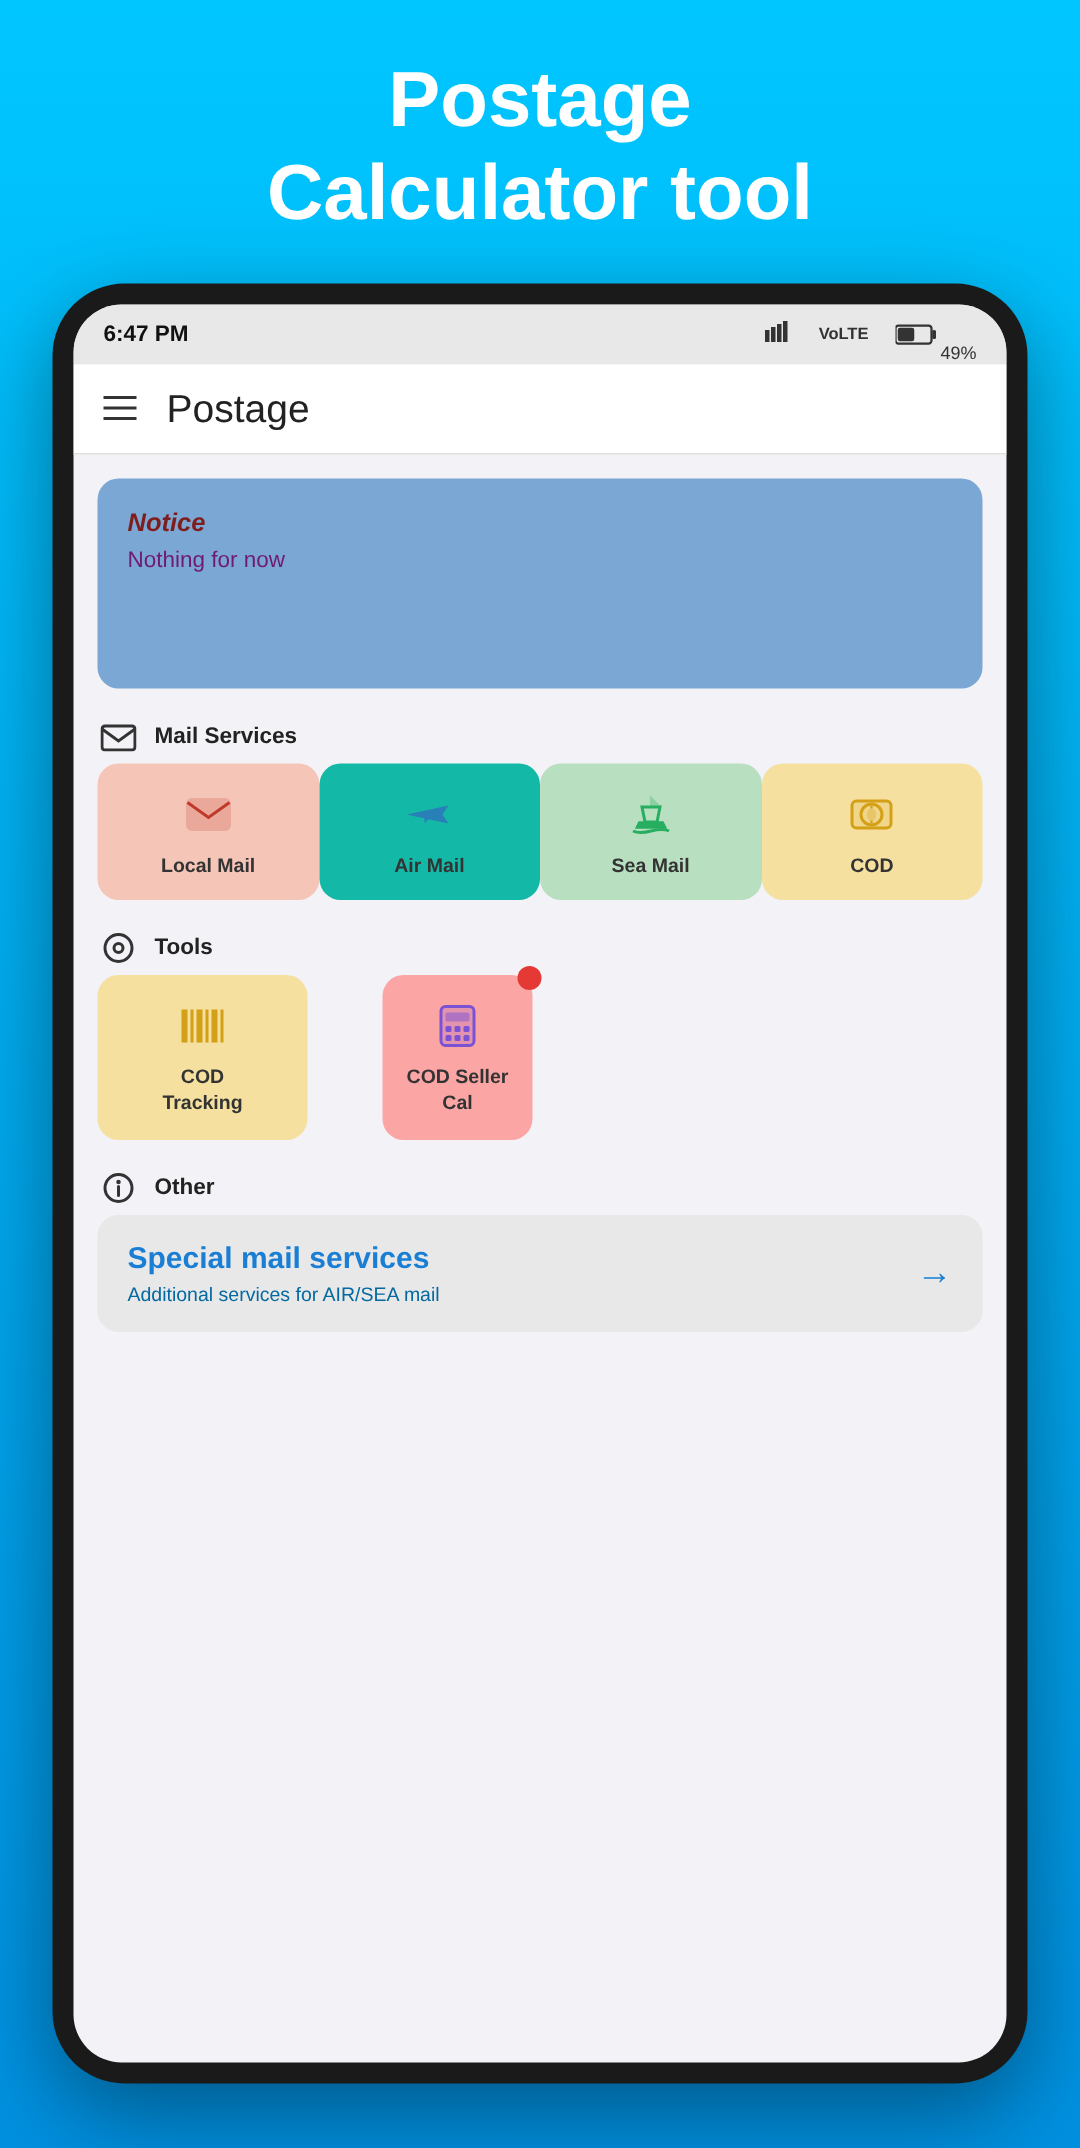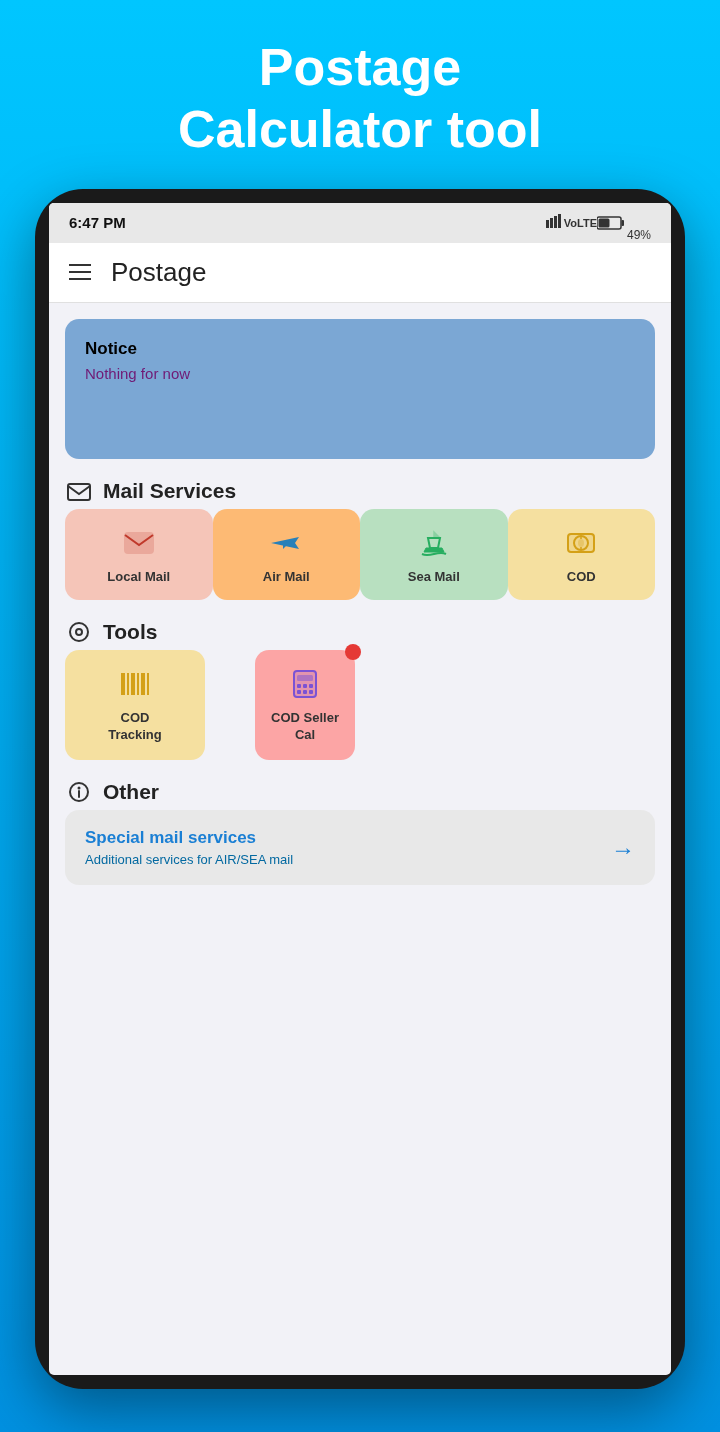--- a/index.html
+++ b/index.html
@@ -28,21 +28,21 @@
       background: #1a1a1a;
       border-radius: 48px;
       padding: 14px;
       box-shadow: 0 20px 60px rgba(0,0,0,0.4);
       position: relative;
     }
     .phone-screen {
       width: 100%;
       height: 100%;
       background: #f2f2f7;
-      border-radius: 5px;
+      border-radius: 32px;
       overflow: hidden;
       display: flex;
       flex-direction: column;
     }
     .status-bar {
       background: #e8e8e8;
       height: 40px;
       display: flex;
       align-items: center;
       justify-content: space-between;
@@ -50,21 +50,21 @@
       flex-shrink: 0;
     }
     .status-time {
       font-size: 15px;
       font-weight: 600;
       color: #111;
     }
     .status-icons {
       display: flex;
       align-items: center;
-      gap: 0;
+      gap: 18px;
       font-size: 13px;
       color: #111;
     }
     .battery-icon {
       display: inline-flex;
       align-items: center;
       gap: 2px;
       font-size: 12px;
     }
     .app-header {
@@ -104,60 +104,61 @@
     }
     .notice-card {
       background: #7ba7d4;
       border-radius: 14px;
       padding: 20px;
       min-height: 140px;
     }
     .notice-title {
       font-size: 17px;
       font-weight: 700;
-      color: #000000;
+      color: #7f1d1d;
       margin-bottom: 6px;
+      font-style: italic;
     }
     .notice-body {
       font-size: 15px;
       color: #701a75;
     }
     .section-header {
       display: flex;
       align-items: center;
       gap: 10px;
       margin-bottom: 4px;
     }
     .section-icon {
       width: 28px;
       height: 28px;
       display: flex;
       align-items: center;
       justify-content: center;
     }
     .section-title {
-      font-size: 21px;
+      font-size: 15px;
       font-weight: 700;
       color: #222;
     }
     .services-grid {
       display: grid;
       grid-template-columns: repeat(4, 1fr);
     }
     .service-card {
       border-radius: 14px;
       padding: 16px 8px;
       display: flex;
       flex-direction: column;
       align-items: center;
       gap: 8px;
       cursor: pointer;
     }
     .service-card.local { background: #f5c5b8; }
-    .service-card.air { background: #fdba74; }
+    .service-card.air { background: #14b8a6; }
     .service-card.sea { background: #b8e0c0; }
     .service-card.cod { background: #f5e0a0; }
     .service-icon {
       font-size: 30px;
       height: 36px;
       display: flex;
       align-items: center;
       justify-content: center;
     }
     .service-label {
@@ -210,21 +211,21 @@
       background: #e8e8e8;
       border-radius: 14px;
       padding: 18px 20px;
       display: flex;
       align-items: center;
       justify-content: space-between;
       cursor: pointer;
     }
     .other-card-text {}
     .other-card-title {
-      font-size: 17px;
+      font-size: 20px;
       font-weight: 600;
       color: #1a7fd4;
       margin-bottom: 4px;
     }
     .other-card-sub {
       font-size: 13px;
       color: #0369a1;
     }
     .other-arrow {
       font-size: 24px;

